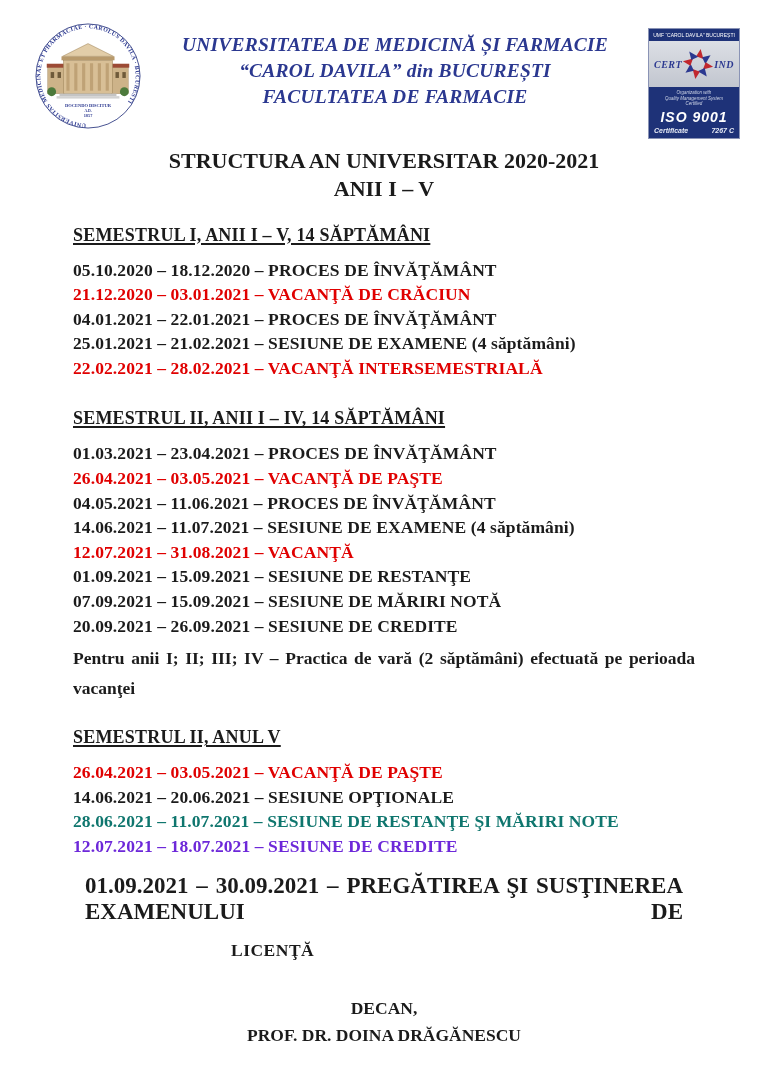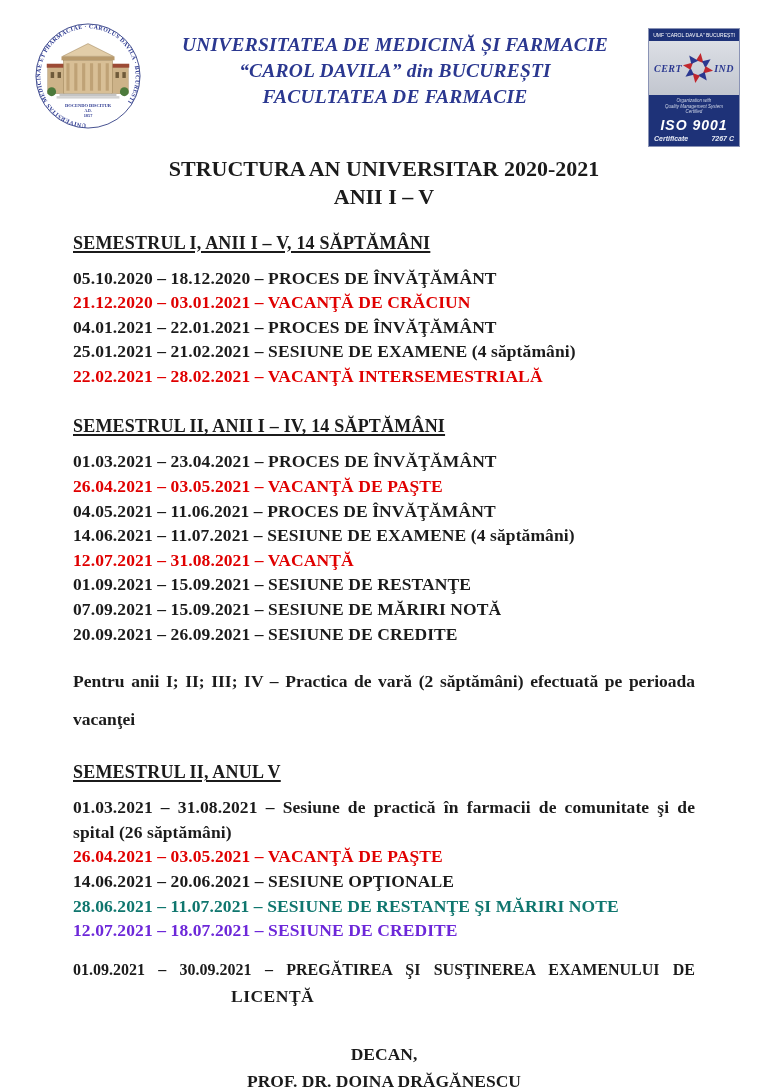--- a/index.html
+++ b/index.html
@@ -37,21 +37,21 @@
   }
   .iso-top{
     background:#1e3278;color:#ffffff;
     font-size:5px;line-height:6px;
     text-align:center;padding:3px 1px;
     white-space:nowrap;overflow:hidden;
     border:1px solid #8a93b5;border-bottom:none;
   }
   .iso-mid{
     background:linear-gradient(#dcdfe5,#c2c6cf);
-    height:54px;
+    height:46px;
     display:flex;align-items:center;justify-content:center;
     border-left:1px solid #8a93b5;border-right:1px solid #8a93b5;
   }
   .cert-word{
     color:#2b3890;font-style:italic;font-weight:bold;
     font-family:"Liberation Serif",serif;font-size:10px;letter-spacing:0.5px;
   }
   .pinwheel{width:36px;height:36px;margin:0 -2px;}
   .iso-bottom{
     background:#1e3278;color:#ffffff;text-align:center;
@@ -87,31 +87,31 @@
   .row{
     margin:0;
     font-weight:bold;
     font-size:17.5px;
     line-height:24.6px;
     letter-spacing:0.1px;
     white-space:nowrap;
   }
   .row.wrap{white-space:normal;text-align:justify;}
   .note{
-    margin-top:16px;
+    margin-top:5px;
     font-weight:bold;
     font-size:17.5px;
-    line-height:38px;
+    line-height:30px;
     text-align:justify;
   }
   .final-item{margin-top:14px;}
   .final-line1{
-    font-weight:bold;font-size:16px;line-height:26px;
+    font-weight:bold;font-size:23px;line-height:26px;
     text-align:justify;text-align-last:justify;
-    margin:0;
+    margin:12px;
   }
   .final-line2{
     font-weight:bold;font-size:17.5px;line-height:26px;
     margin:0;padding-left:158px;letter-spacing:0.5px;
   }
   .signature{
     margin-top:32px;
     text-align:center;
     font-weight:bold;
     font-size:17.5px;line-height:27px;
@@ -243,21 +243,20 @@
         <p class="row" style="color: rgb(27, 27, 27);">07.09.2021 – 15.09.2021 – SESIUNE DE MĂRIRI NOTĂ</p>
         <p class="row" style="color: rgb(27, 27, 27);">20.09.2021 – 26.09.2021 – SESIUNE DE CREDITE</p>
       </div>
     </div>
 
     <p class="note">Pentru anii I; II; III; IV – Practica de vară (2 săptămâni) efectuată pe perioada vacanţei</p>
 
     <div class="s3">
       <p class="section-heading">SEMESTRUL II, ANUL V</p>
       <div class="rows">
-        <p class="row wrap" style="color: rgb(27, 27, 27);">01.03.2021 – 31.08.2021 – Sesiune de practică în farmacii de comunitate şi de spital (26 săptămâni)</p>
         <p class="row" style="color: rgb(224, 0, 0);">26.04.2021 – 03.05.2021 – VACANŢĂ DE PAŞTE</p>
         <p class="row" style="color: rgb(27, 27, 27);">14.06.2021 – 20.06.2021 – SESIUNE OPŢIONALE</p>
         <p class="row" style="color: #0f766e;">28.06.2021 – 11.07.2021 – SESIUNE DE RESTANŢE ŞI MĂRIRI NOTE</p>
         <p class="row" style="color: #6d28d9;">12.07.2021 – 18.07.2021 – SESIUNE DE CREDITE</p>
       </div>
     </div>
 
     <div class="final-item">
       <p class="final-line1">01.09.2021 – 30.09.2021 – PREGĂTIREA ŞI SUSŢINEREA EXAMENULUI DE</p>
       <p class="final-line2">LICENŢĂ</p>

